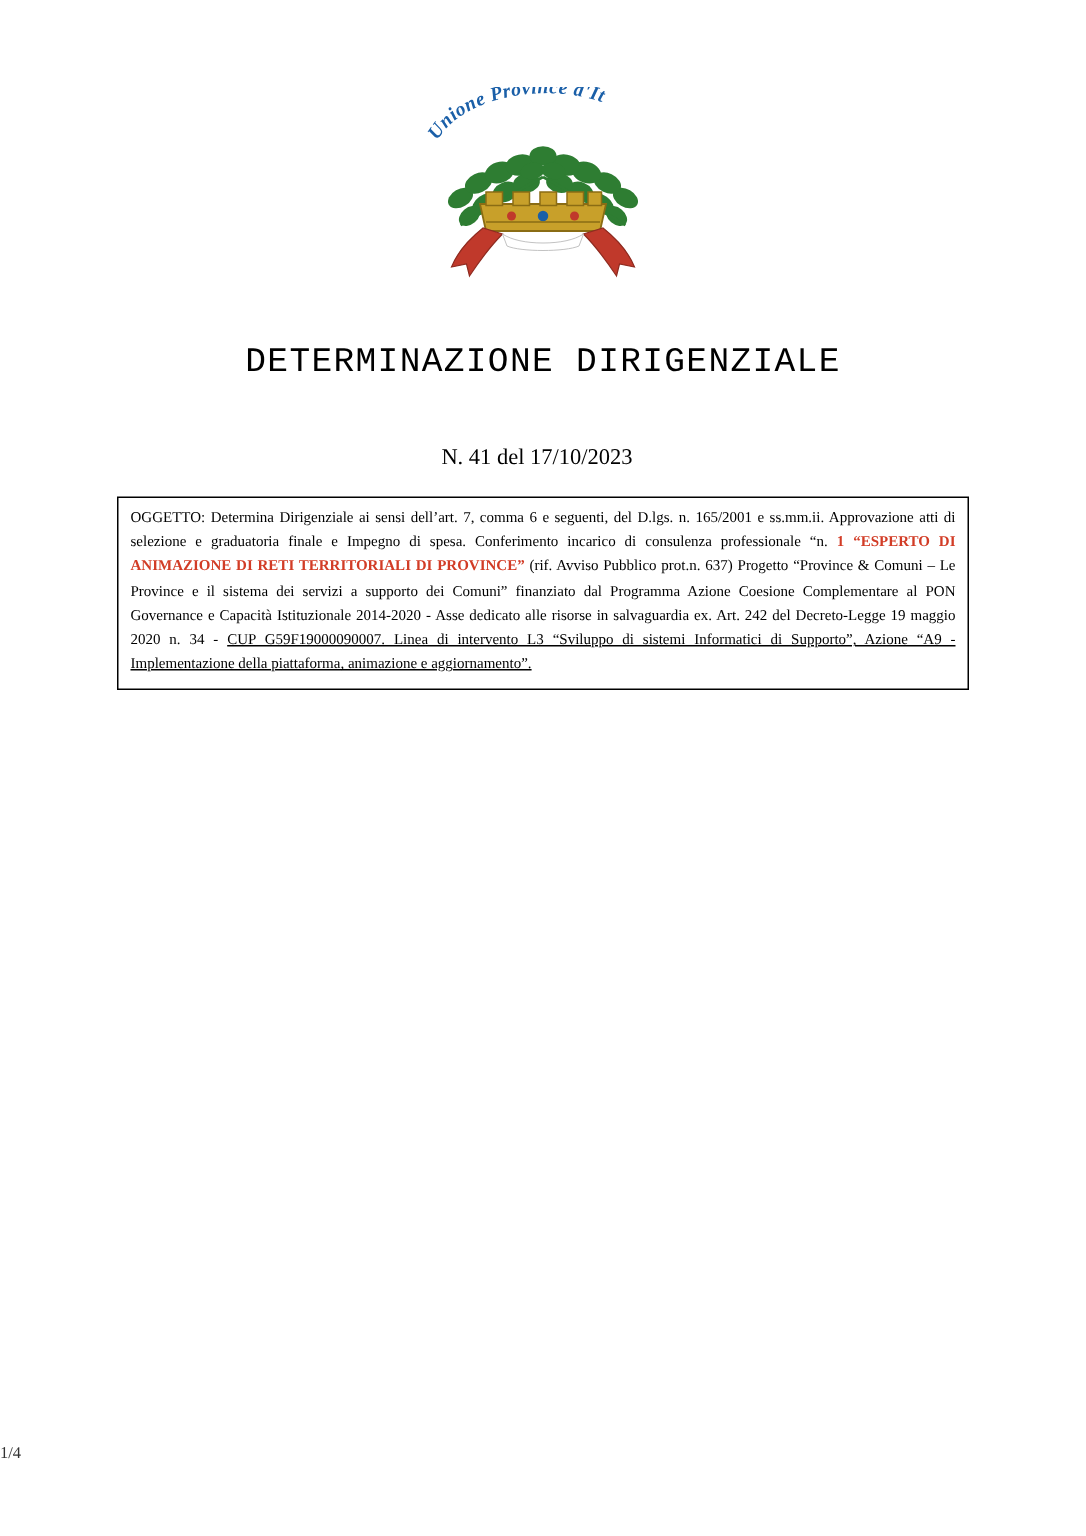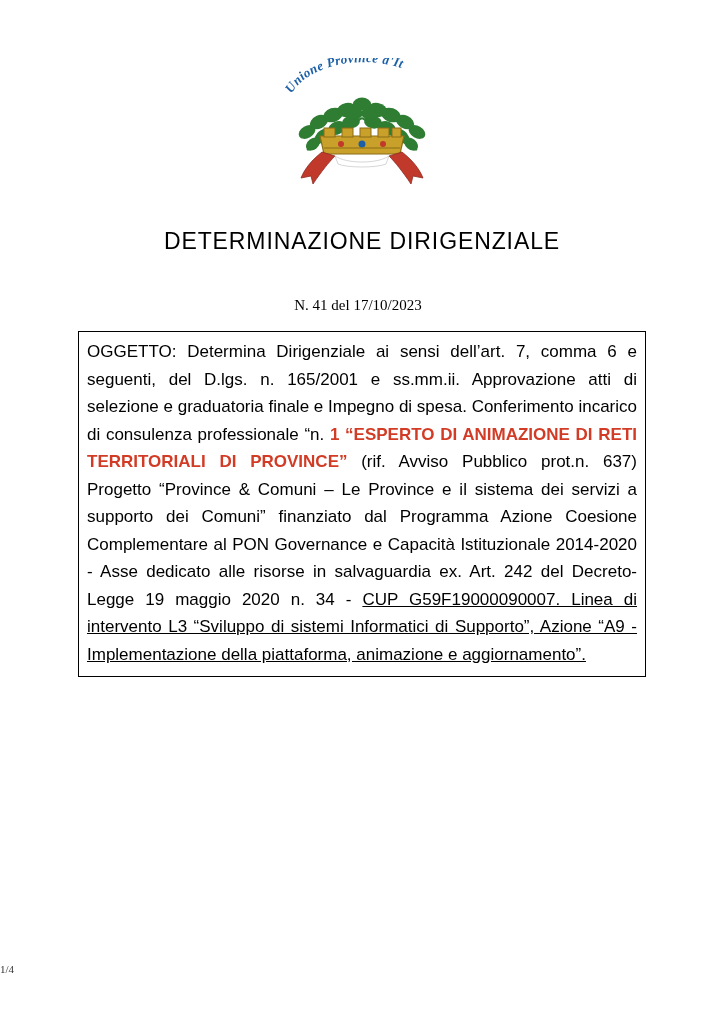--- a/index.html
+++ b/index.html
@@ -57,21 +57,21 @@
     letter-spacing: 0.4px;
   }
 
   
   .doc-title {
     position: absolute;
     top: 228px;
     left: 0;
     width: 724px;
     text-align: center;
-    font-family: Liberation Sans, sans-serif;
+    font-family: Liberation Mono, monospace;
     font-size: 23px;
     letter-spacing: 0.9px;
     color: #000;
   }
 
   .doc-number {
     position: absolute;
     top: 297px;
     left: 0;
     width: 716px;
@@ -85,22 +85,22 @@
   .oggetto-box {
     position: absolute;
     top: 331px;
     left: 78px;
     width: 568px;
     box-sizing: border-box;
     border: 1px solid #000000;
     padding: 6px 8px 8px 8px;
   }
   .oggetto-text {
-    font-family: Liberation Sans, sans-serif;
-    font-size: 17px;
+    font-family: Liberation Serif, serif;
+    font-size: 10px;
     line-height: 1.62;
     text-align: justify;
     text-justify: inter-word;
     color: #000;
     margin: 0;
     hyphens: none;
   }
   .oggetto-text .hl {
     color: #d23c26;
     font-weight: bold;

